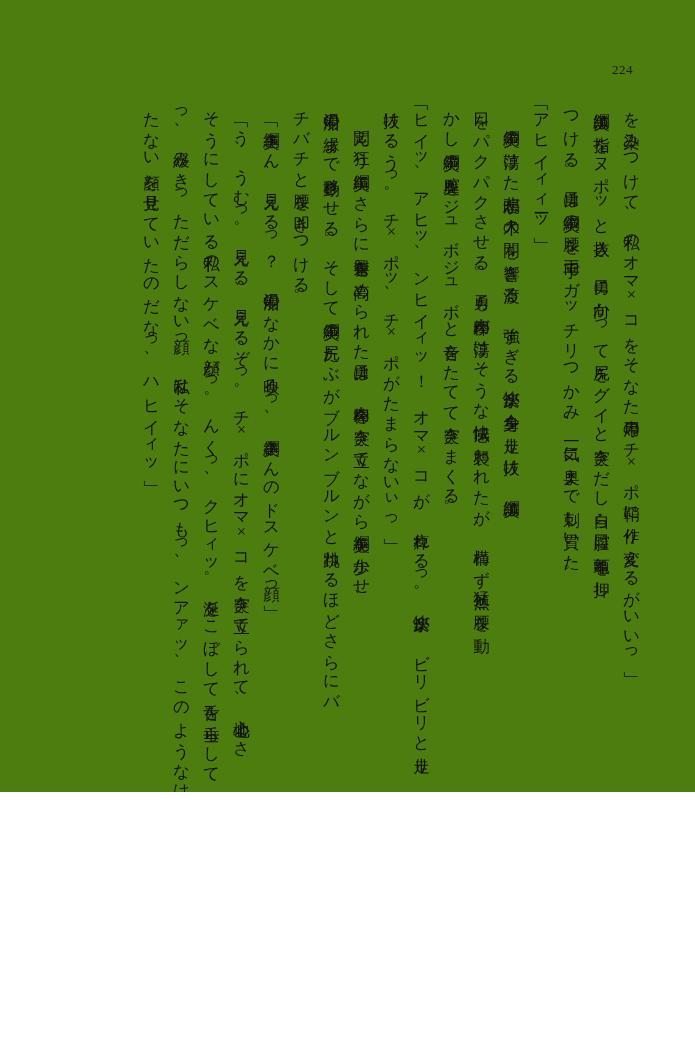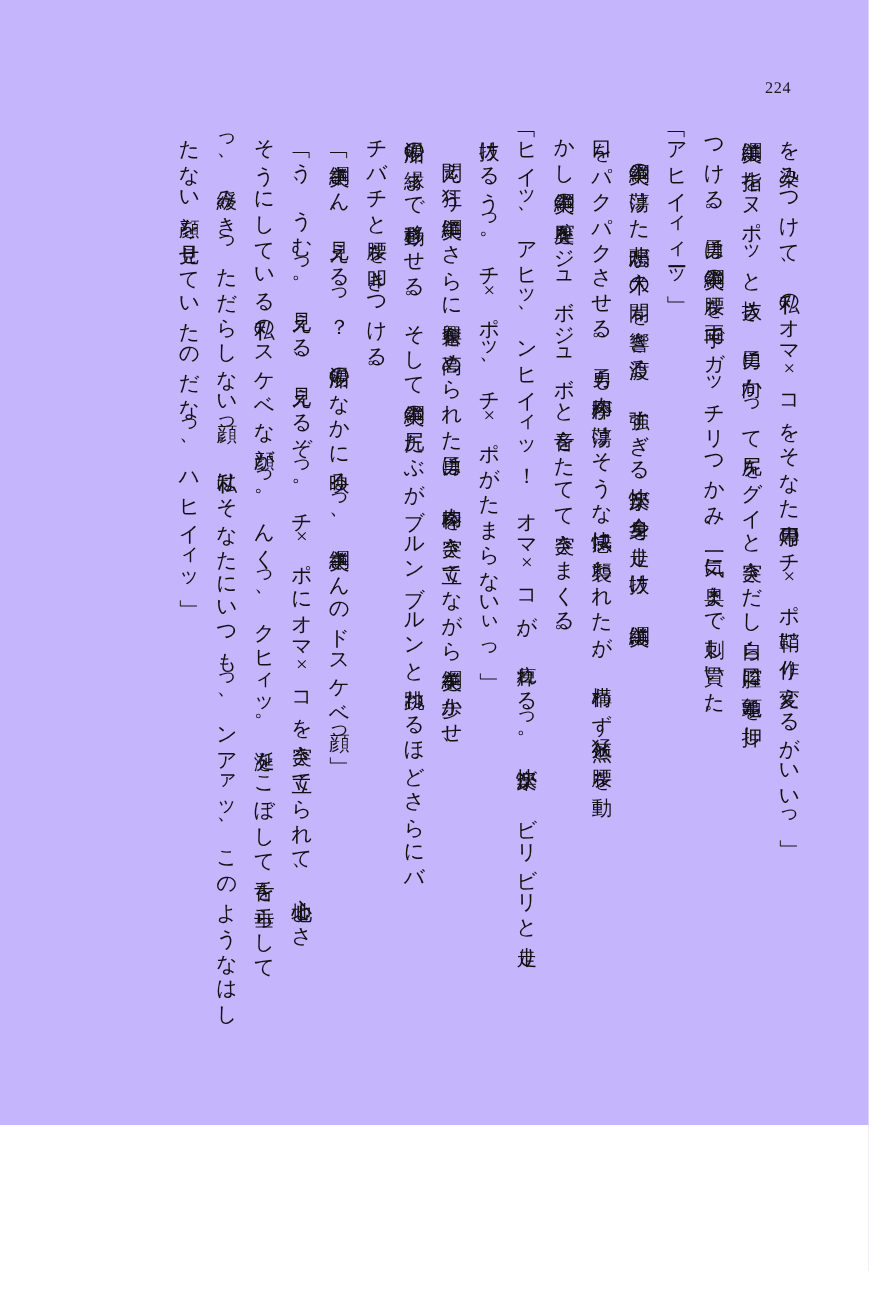--- a/index.html
+++ b/index.html
@@ -6,22 +6,22 @@
     margin: 0;
     padding: 0;
     background: #ffffff;
   }
   body {
     font-family: "Liberation Serif", "DejaVu Serif", serif;
   }
   #page {
     position: relative;
     width: 695px;
-    height: 900px;
-    background: #c4b5fd;
+    height: 792px;
+    background: #4d7c0f;
     overflow: hidden;
   }
   #page-number {
     position: absolute;
     top: 62px;
     right: 62px;
     font-size: 13px;
     color: #1a1a1a;
     letter-spacing: 0.5px;
     font-family: "Liberation Serif", "DejaVu Serif", serif;

